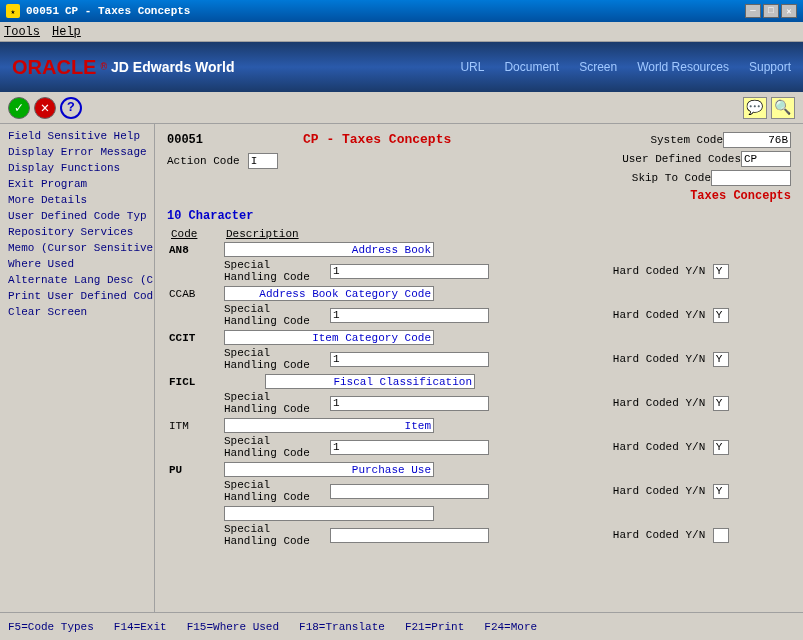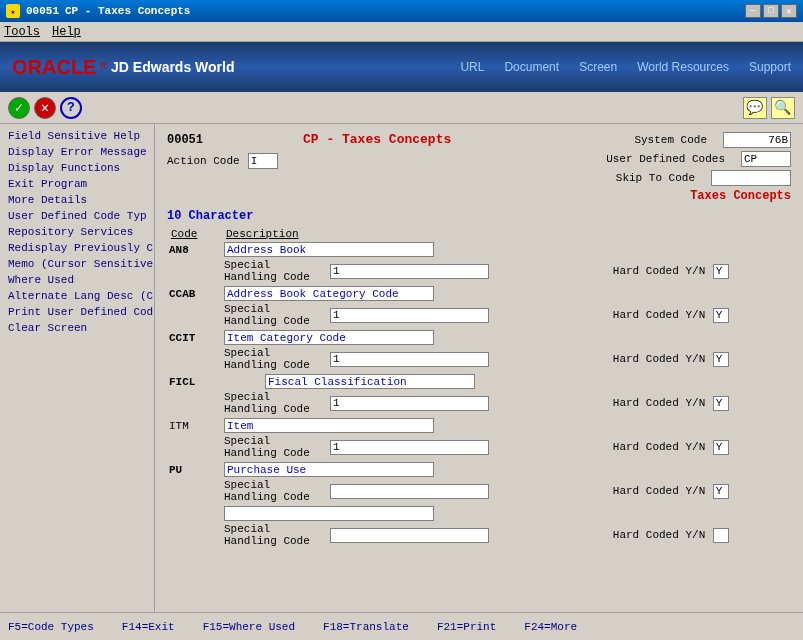--- a/index.html
+++ b/index.html
@@ -223,20 +223,21 @@
       width: 50px;
     }
     .data-table .desc-input {
       border: 1px solid #808080;
       background: white;
       width: 210px;
       height: 15px;
       font-family: 'Courier New', monospace;
       font-size: 11px;
       padding: 4px 2px;
+      text-align: right;
     }
     .data-table .shc-label {
       color: #000;
       font-size: 11px;
     }
     .data-table .shc-input {
       border: 1px solid #808080;
       background: white;
       width: 210px;
       height: 15px;
@@ -257,21 +258,21 @@
       font-family: 'Courier New', monospace;
       font-size: 11px;
       padding: 0 2px;
     }
     
     .status-bar {
       background: #d4d0c8;
       border-top: 1px solid #a0a0a0;
       padding: 13px 8px;
       display: flex;
-      gap: 28px;
+      gap: 20px;
       font-size: 11px;
       height: 28px;
       align-items: center;
     }
     .status-key {
       color: #000080;
       cursor: pointer;
       white-space: nowrap;
     }
     .top-section {
@@ -296,21 +297,21 @@
       color: #cc0000;
       font-size: 12px;
       font-weight: bold;
       cursor: pointer;
       text-align: right;
       margin-left: 28px;
     }
     .right-field-row {
       display: flex;
       align-items: center;
-      gap: 16px;
+      gap: 0;
       justify-content: flex-end;
     }
     .right-field-label {
       font-size: 11px;
       color: #000;
       white-space: nowrap;
     }
   </style>
 </head>
 <body>
@@ -363,21 +364,20 @@
 <div class="main-content">
 
   <div class="sidebar">
     <div class="sidebar-item">Field Sensitive Help</div>
     <div class="sidebar-item">Display Error Message</div>
     <div class="sidebar-item">Display Functions</div>
     <div class="sidebar-item">Exit Program</div>
     <div class="sidebar-item">More Details</div>
     <div class="sidebar-item">User Defined Code Typ</div>
     <div class="sidebar-item">Repository Services</div>
-    <div class="sidebar-item">Redisplay Previously C</div>
     <div class="sidebar-item">Memo (Cursor Sensitive</div>
     <div class="sidebar-item">Where Used</div>
     <div class="sidebar-item">Alternate Lang Desc (C</div>
     <div class="sidebar-item">Print User Defined Cod</div>
     <div class="sidebar-item">Clear Screen</div>
   </div>
 
   <div class="form-area">
 
     <div class="top-section">
@@ -437,21 +437,21 @@
                 <span>Special Handling Code</span>
                 <input type="text" class="shc-input" value="1" style="">
               </span>
             </td>
             <td></td>
             <td class="hardcoded-label">Hard Coded Y/N</td>
             <td><input type="text" class="hardcoded-input" value="Y" style=""></td>
           </tr>
           <tr style="height: 1px;"></tr>
           <tr>
-            <td class="code-cell" style="font-weight: bold; margin-left: 20px;">CCAB</td>
+            <td class="code-cell" style="font-weight: normal; margin-left: 20px;">CCAB</td>
             <td><input type="text" class="desc-input" value="Address Book Category Code" style="color: rgb(0, 0, 204);"></td>
             <td></td>
             <td></td>
             <td></td>
           </tr>
           <tr>
             <td></td>
             <td class="shc-label" style="color: rgb(0, 0, 0); font-size: 11px;">
               <span style="display: flex; align-items: center; gap: 2px;">
                 <span>Special Handling Code</span>

